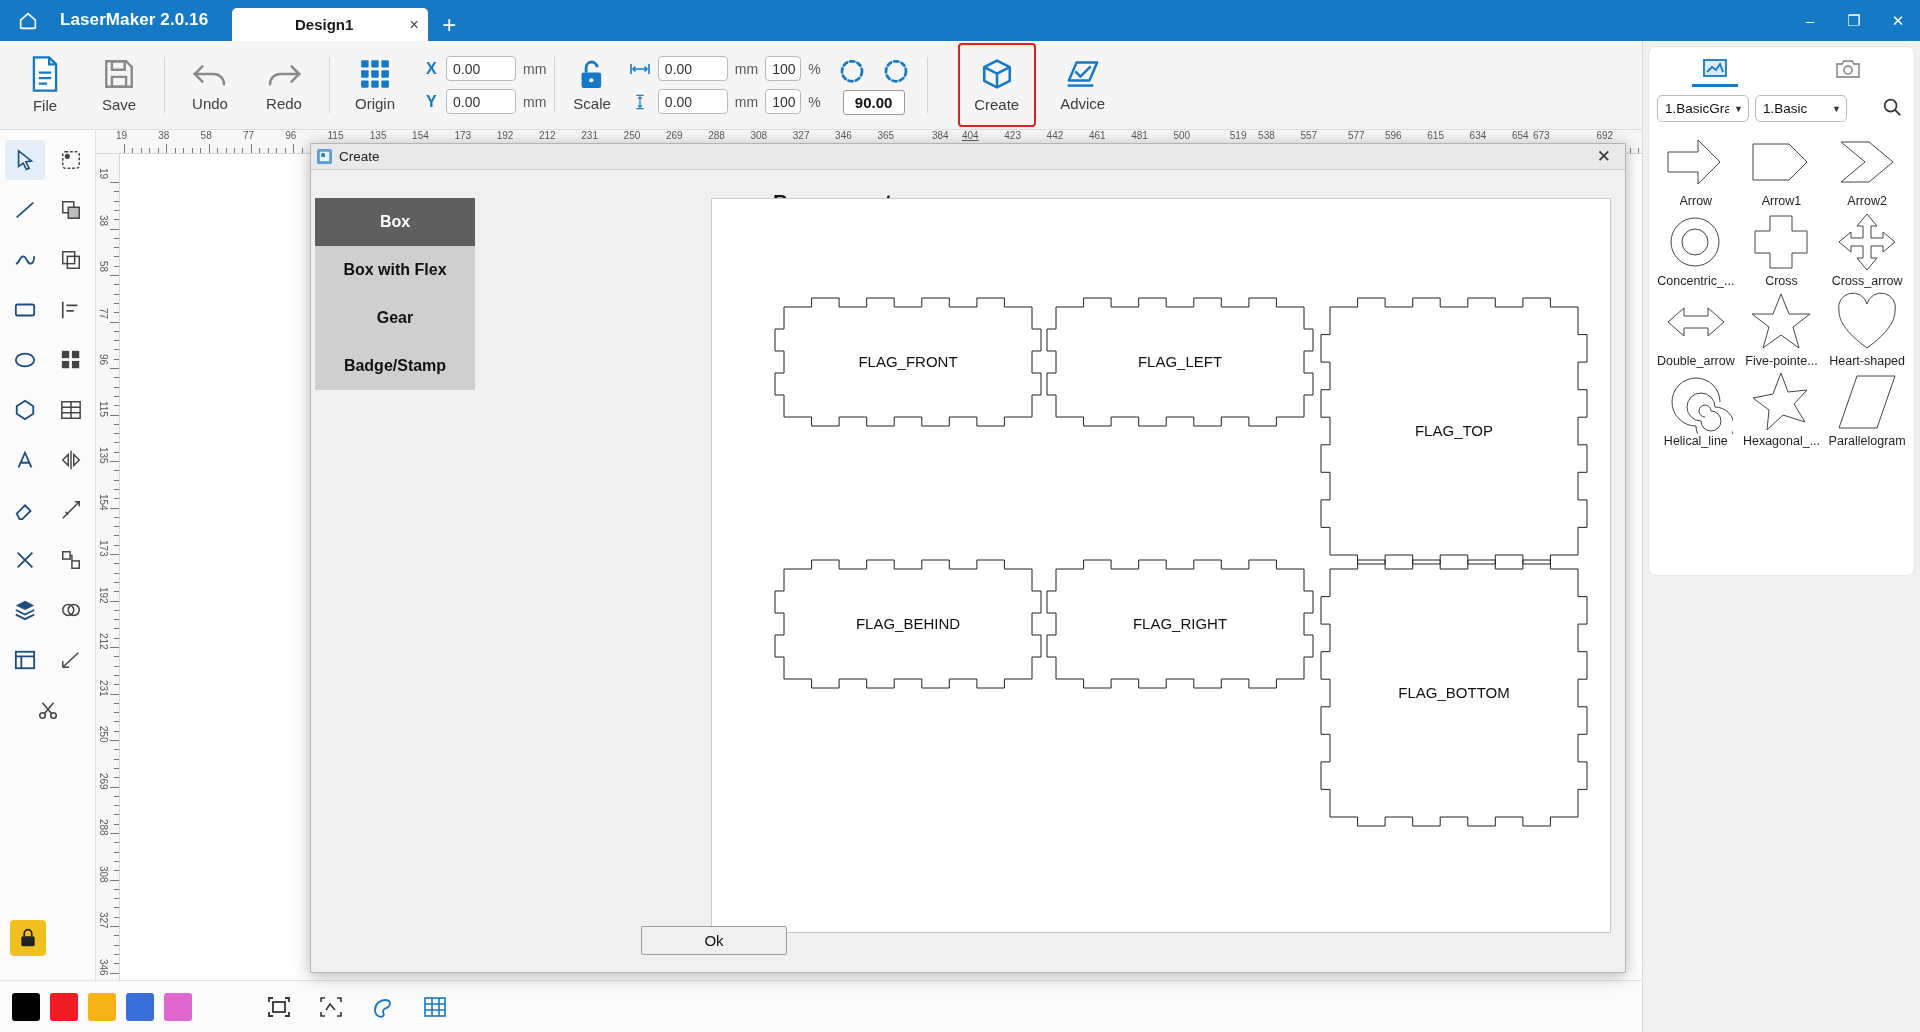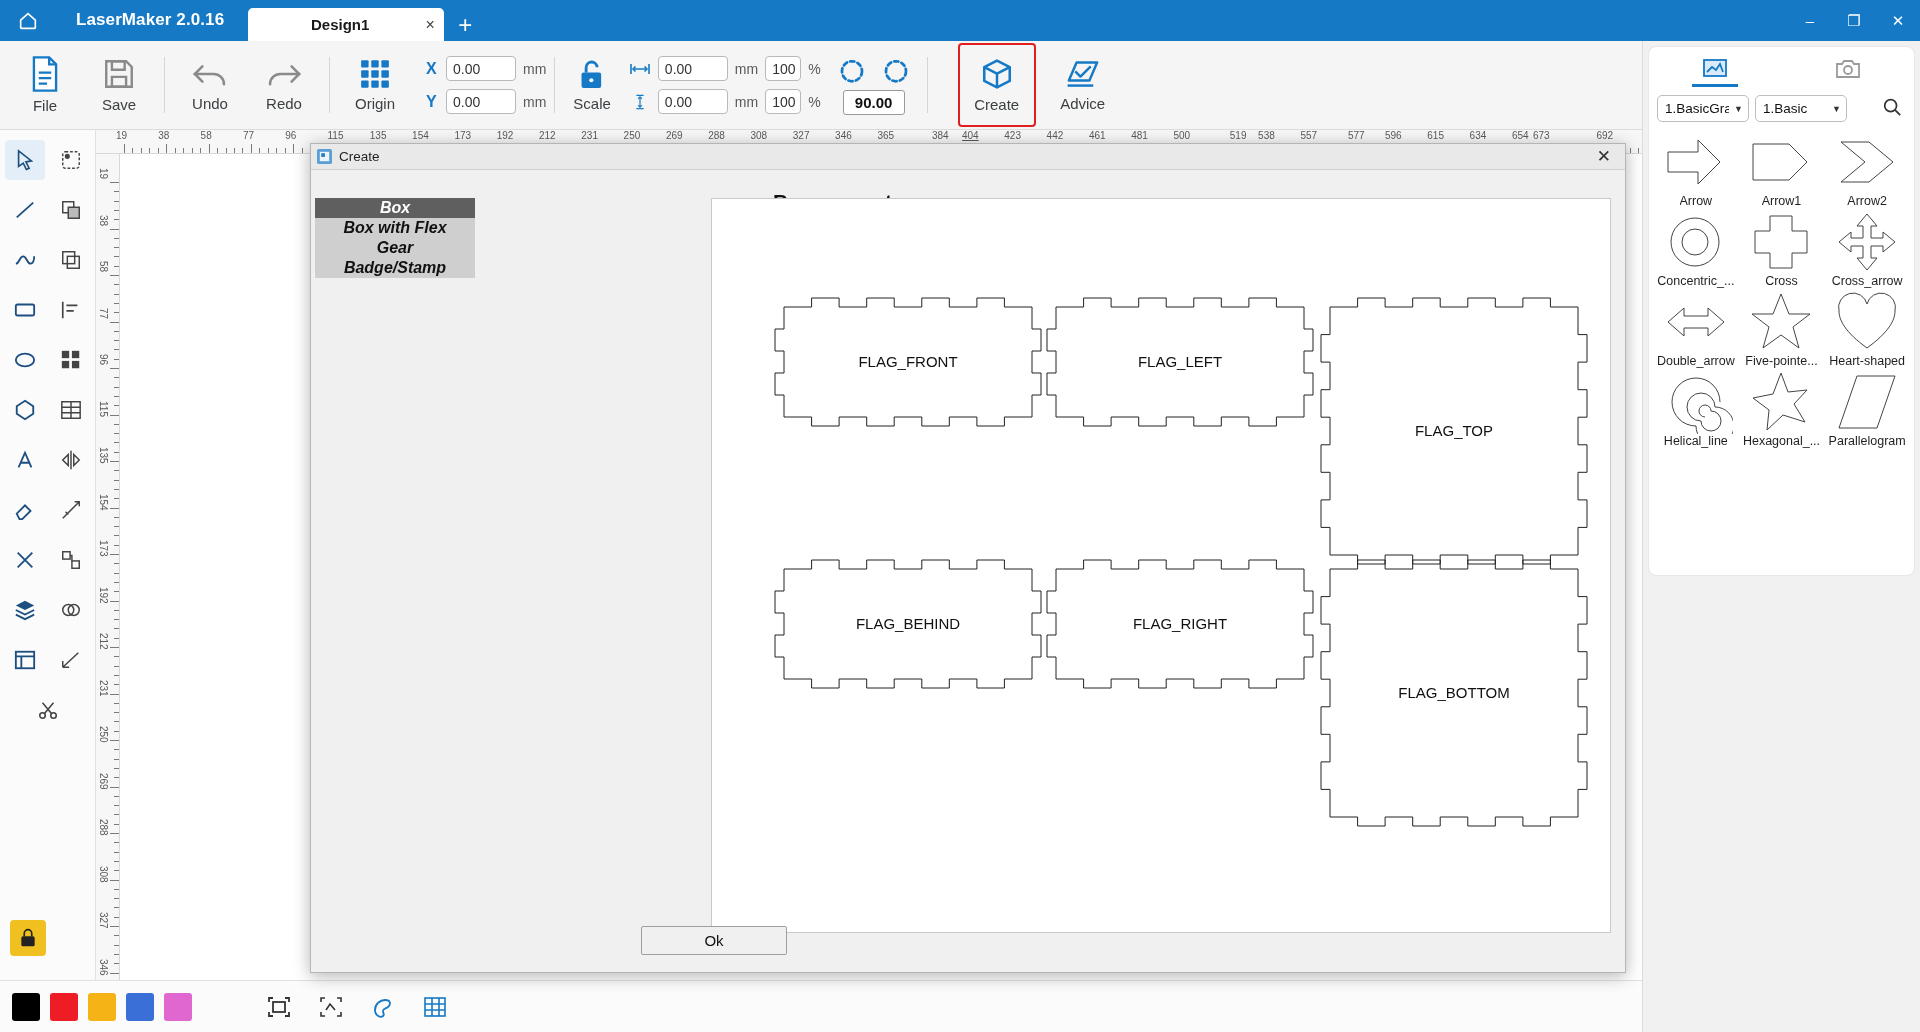--- a/index.html
+++ b/index.html
@@ -9,21 +9,21 @@
     background: #ffffff; overflow: hidden;
   }
   #app { position: relative; width: 1920px; height: 1032px; background: #f3f3f3; }
 
   
   .titlebar {
     position: absolute; left: 0; top: 0; width: 1920px; height: 41px;
     background: #1579c6; display: flex; align-items: flex-end;
   }
   .home-btn { width: 56px; height: 41px; display: flex; align-items: center; justify-content: center; }
-  .app-name { color: #fff; font-size: 17px; font-weight: bold; padding: 0 18px 11px 4px; letter-spacing: .1px; margin-left: 16px;}
+  .app-name { color: #fff; font-size: 17px; font-weight: bold; padding: 0 18px 11px 4px; letter-spacing: .1px;}
   .tab {
     width: 196px; height: 33px; background: #fff; border-radius: 5px 5px 0 0;
     display: flex; align-items: center; position: relative; margin-left: 6px;
   }
   .tab-label { flex: 1; text-align: center; font-size: 15px; font-weight: bold; color: #1a1a1a; padding-left: 16px;}
   .tab-close { width: 28px; font-size: 16px; color: #444; text-align: center; cursor: pointer; }
   .tab-add { color: #fff; font-size: 24px; padding: 0 14px 4px 14px; cursor: pointer; line-height: 1; }
   .win-controls { margin-left: auto; display: flex; height: 41px; align-items: center; }
   .win-btn { width: 44px; height: 41px; display: flex; align-items: center; justify-content: center; color: #fff; font-size: 15px; cursor: pointer;}
 
@@ -121,22 +121,22 @@
 
   
   .dialog { position: absolute; left: 310px; top: 143px; width: 1316px; height: 830px;
       background: #f0f0f0; border: 1px solid #b5b5b5; box-shadow: 0 3px 16px rgba(0,0,0,.3); }
   .dlg-title { height: 26px; background: #e9e9e9; border-bottom: 1px solid #d2d2d2;
       display: flex; align-items: center; padding: 0 6px; }
   .dlg-title .t { font-size: 13.5px; color: #222; margin-left: 7px; }
   .dlg-close { margin-left: auto; font-size: 17px; color: #333; cursor: pointer; padding: 0 8px; }
   .dlg-body { position: relative; height: 803px; }
   .cat-list { position: absolute; left: 4px; top: 28px; width: 160px; background: #cfcfcf; }
-  .cat { height: 20px; display: flex; align-items: center; justify-content: center;
-      font-size: 16px; font-weight: bold; color: #111; cursor: pointer; font-style: italic; }
+  .cat { height: 48px; display: flex; align-items: center; justify-content: center;
+      font-size: 16px; font-weight: bold; color: #111; cursor: pointer; }
   .cat.sel { background: #5f5f5f; color: #fff; }
   .form { position: absolute; left: 462px; top: 20px; width: 260px; }
   .fh { font-size: 21px; font-weight: bold; color: #111; margin-bottom: 13px; }
   .frow { display: flex; align-items: center; height: 31px; margin-bottom: 0px; }
   .flab { font-size: 15px; color: #1a1a1a; }
   .flab.b { font-weight: bold; }
   .spin { width: 96px; height: 26px; border: 1px solid #8d8d8d; border-radius: 2px; background: #fff;
       display: flex; align-items: center; padding-left: 7px; font-size: 15px; color: #111; position: relative;}
   .spin .arrows { position: absolute; right: 3px; top: 0; height: 100%; display: flex;
       flex-direction: column; justify-content: center; gap: 3px; }

